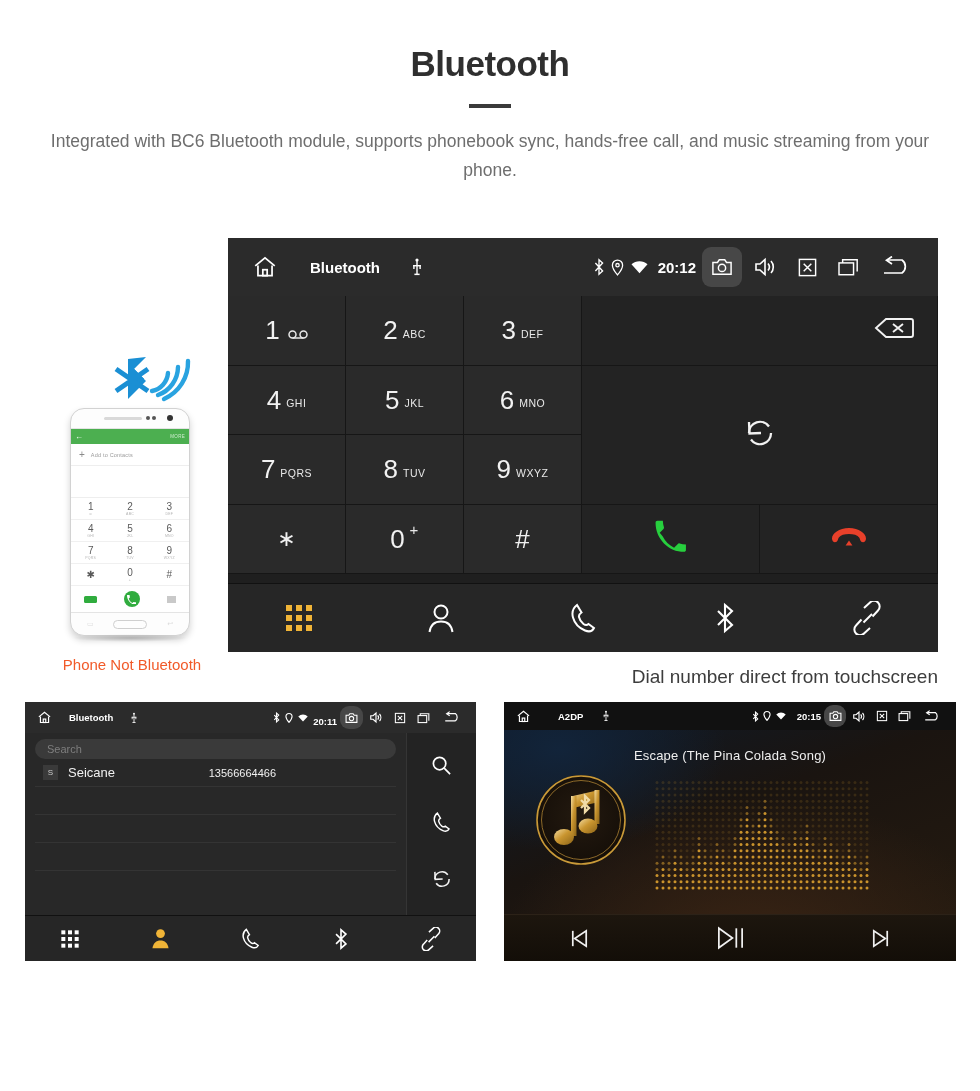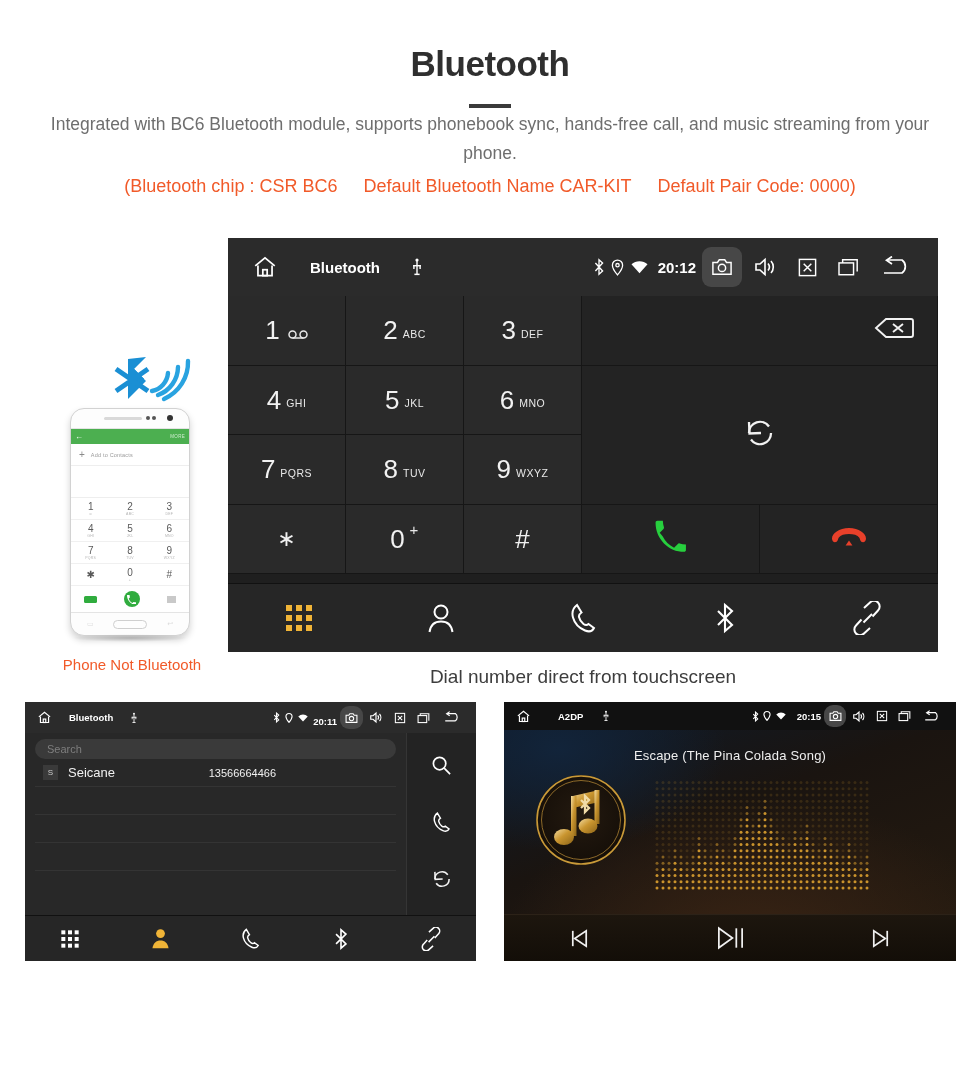--- a/index.html
+++ b/index.html
@@ -22,21 +22,21 @@
   }
   .title-rule {
     width: 42px; height: 4px; background: #3a3a3a;
     margin: 20px auto 0;
   }
   .subtitle {
     text-align: center;
     font-size: 17.5px;
     color: #6e6e6e;
     line-height: 29px;
-    margin-top: 2px;
+    margin-top: 19px;
     padding: 0 40px;
   }
   .specline {
     text-align: center;
     margin-top: 8px;
     color: #f15a29;
     font-size: 18px;
     white-space: nowrap;
   }
   .specline span { display: inline-block; }
@@ -140,21 +140,21 @@
   .ph-soft { color: #dcdcdc; font-size: 7px; }
   .ph-shadow { position: absolute; left: 30px; top: 294px; width: 116px; height: 8px; background: radial-gradient(ellipse at center, rgba(0,0,0,.2), rgba(0,0,0,0) 70%); }
   .notincluded {
     position: absolute; left: 0; top: 316px; width: 180px;
     text-align: center; color: #f15a29; font-size: 15px;
   }
 
   
   .caption {
     position: absolute;
-    text-align: center;
+    text-align: right;
     color: #3d3d3d;
     font-size: 19px;
     line-height: 27px;
   }
 
   
   #contacts { left: 25px; top: 702px; width: 451px; height: 259px; background:#232323; }
   #contacts .statusbar { height: 31px; padding: 0 8px 0 11px; }
   #contacts .sb-title { font-size: 9.5px; margin-left: 16px; }
   #contacts .sb-left .sb-ico { width: 17px; height: 17px; }
@@ -207,23 +207,20 @@
   .mctrl > div { flex: 1; display: flex; align-items: center; justify-content: center; }
 </style>
 </head>
 <body>
 
 <div class="page">
 
   <div class="title">Bluetooth</div>
   <div class="title-rule"></div>
   <div class="subtitle">Integrated with BC6 Bluetooth module, supports phonebook sync, hands-free call, and music streaming from your phone.</div>
-  <div class="specline">
-    <span>(Bluetooth chip : CSR BC6</span><span class="gap"></span><span>Default Bluetooth Name CAR-KIT</span><span class="gap"></span><span>Default Pair Code: 0000)</span>
-  </div>
 
   <div class="phonewrap">
     <svg class="bt-wave" width="86" height="58" viewBox="0 0 86 58">
       <g fill="none" stroke="#29a3e0" stroke-width="4.4" stroke-linecap="round">
         <path d="M44 46 A20 20 0 0 0 60 28"></path>
         <path d="M50 50 A30 30 0 0 0 70 22"></path>
         <path d="M56 54 A40 40 0 0 0 80 16"></path>
       </g>
       <g fill="#1a8fd4">
         <path d="M22 20 L22 48 L36 34 L22 20 Z"></path>

